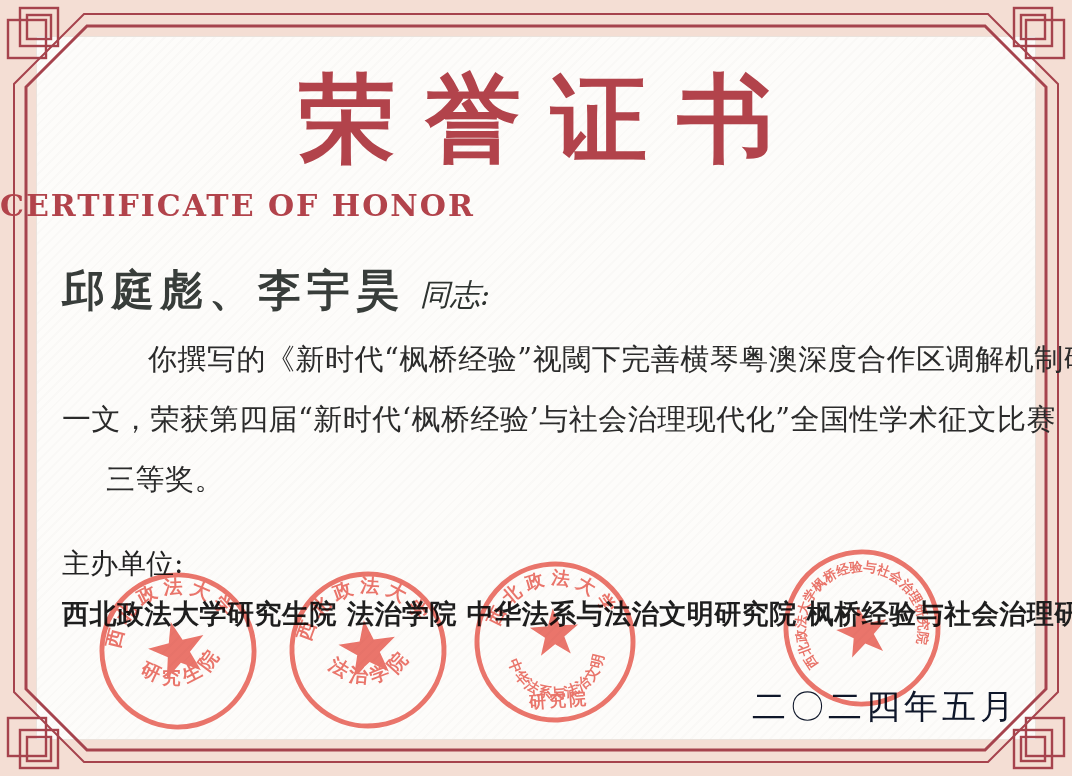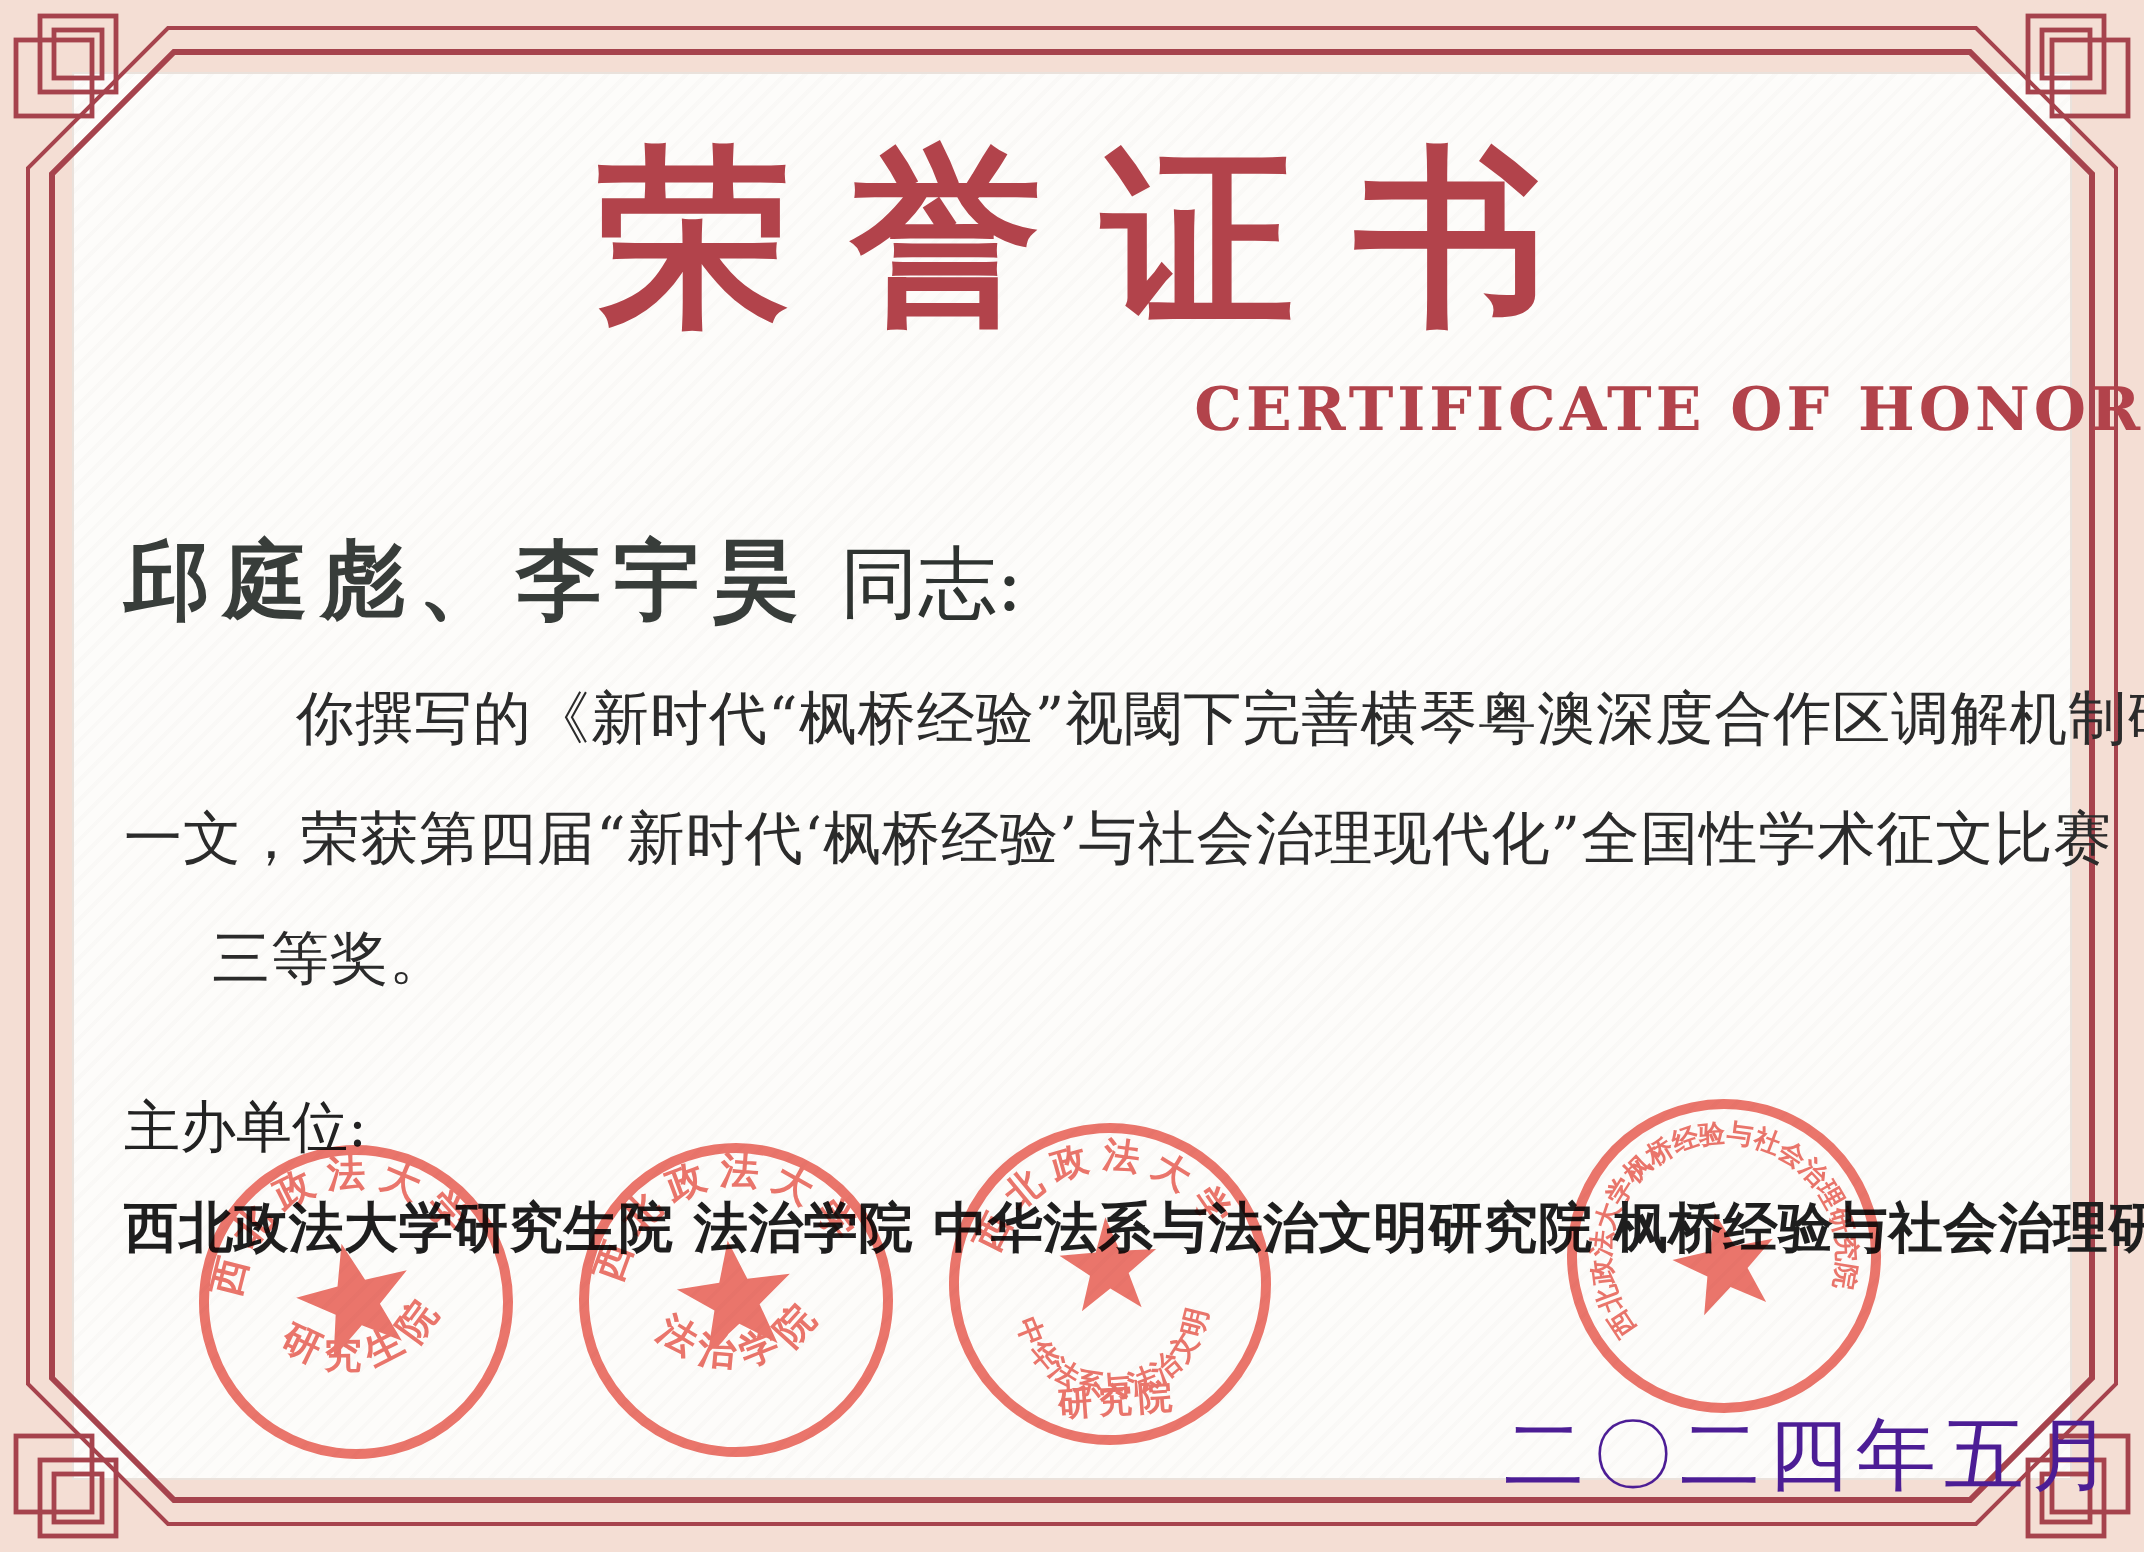--- a/index.html
+++ b/index.html
@@ -27,51 +27,51 @@
 
   .title-cn{
     position:absolute;left:0;top:66px;width:100%;
     text-align:center;
     font-size:96px;font-weight:700;
     letter-spacing:30px;text-indent:30px;
     line-height:1.1;
   }
   .title-en{
     position:absolute;left:0;top:188px;width:100%;
-    text-align:right;
+    text-align:left;
     font-size:30px;font-weight:600;letter-spacing:2px;
   }
   .recipient{
     position:absolute;left:62px;top:262px;
     color:#383d3a;white-space:nowrap;
   }
   .recipient .names{font-size:43px;font-weight:700;letter-spacing:6px;text-align:right;}
-  .recipient .honorific{font-size:39px;font-weight:400;margin-left:10px;color:#2e3330;}
+  .recipient .honorific{font-size:30px;font-weight:400;margin-left:10px;color:#2e3330;font-style:italic;}
 
   .body-line{
     position:absolute;left:62px;width:960px;
     font-size:29px;color:#2b2b2b;letter-spacing:0.5px;
     white-space:nowrap;
   }
   .line-1{top:340px;padding-left:86px;}
   .line-2{top:400px;}
   .line-3{top:460px;margin-left:44px;}
 
   .organizer-label{
     position:absolute;left:62px;top:545px;
     font-size:28px;color:#222;
   }
   .organizers{
     position:absolute;left:62px;top:596px;
     font-size:27px;font-weight:600;color:#1e1e1e;
     letter-spacing:0.5px;white-space:nowrap;
   }
   .date{
-    position:absolute;left:752px;top:700px;
-    font-size:40px;color:#4c1d95;letter-spacing:4px;white-space:nowrap;
+    position:absolute;left:752px;top:684px;
+    font-size:34px;color:#0f172a;letter-spacing:4px;white-space:nowrap;
   }
 
   
   .stamp{
     position:absolute;z-index:3;
     mix-blend-mode:multiply;opacity:0.82;
     pointer-events:none;
   }
   .stamp text{font-family:"Liberation Sans","DejaVu Sans",sans-serif;font-weight:700;}
   #stamp-1{left:88px;top:561px;transform:rotate(-14deg);}

